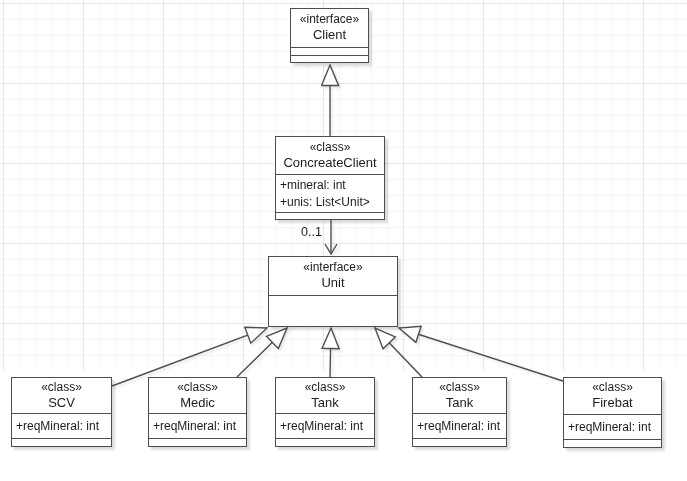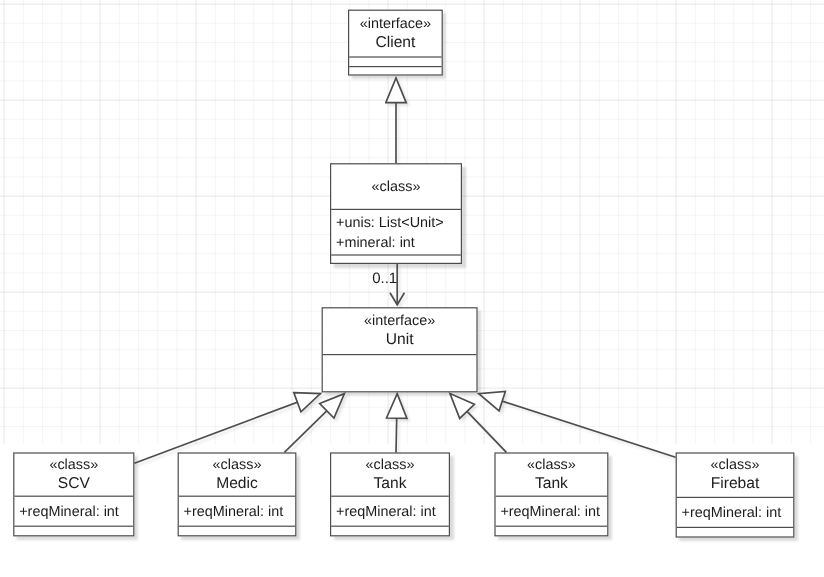--- a/index.html
+++ b/index.html
@@ -57,44 +57,45 @@
     filter: drop-shadow(2px 2px 1px rgba(0,0,0,0.10));
   }
 
   .mult {
     position: absolute;
     left: 301px;
     top: 225px;
     width: 30px;
     font-size: 12.5px;
     color: #1c1c1c;
-    text-align: right;
+    text-align: left;
   }
 </style>
 </head>
 <body>
 
 <div class="canvas">
 
   <div class="uml-box" style="left:290px; top:8px; width:79px; height:55px;">
     <div class="head" style="height:38px;">
       <div class="stereo">«interface»</div>
       <div class="cname">Client</div>
     </div>
     <div class="sec" style="height:8px;"></div>
     <div class="sec grow"></div>
   </div>
 
   <div class="uml-box" style="left:275px; top:136px; width:110px; height:84px;">
     <div class="head" style="height:37px;">
       <div class="stereo">«class»</div>
+      <div class="cname">ConcreateClient</div>
     </div>
     <div class="sec attrs" style="height:38px;">
+      <div class="attr">+mineral: int</div>
       <div class="attr">+unis: List&lt;Unit&gt;</div>
-      <div class="attr">+mineral: int</div>
     </div>
     <div class="sec grow"></div>
   </div>
 
   <div class="uml-box" style="left:268px; top:256px; width:130px; height:71px;">
     <div class="head" style="height:38px;">
       <div class="stereo">«interface»</div>
       <div class="cname">Unit</div>
     </div>
     <div class="sec" style="height:8px;"></div>

